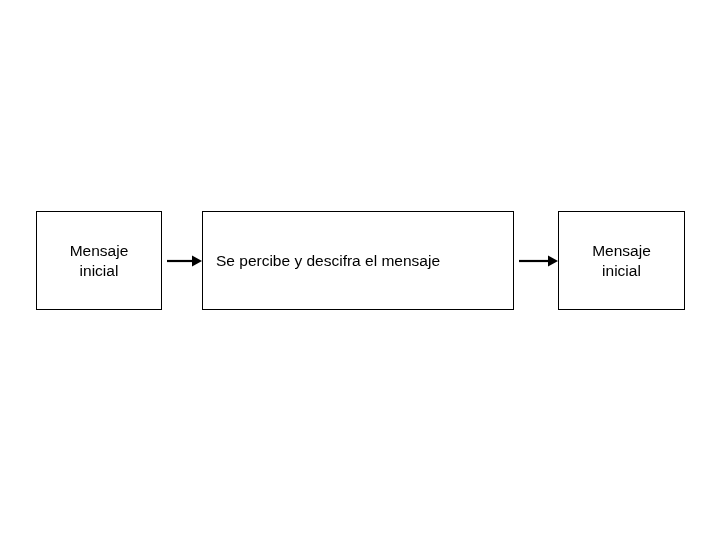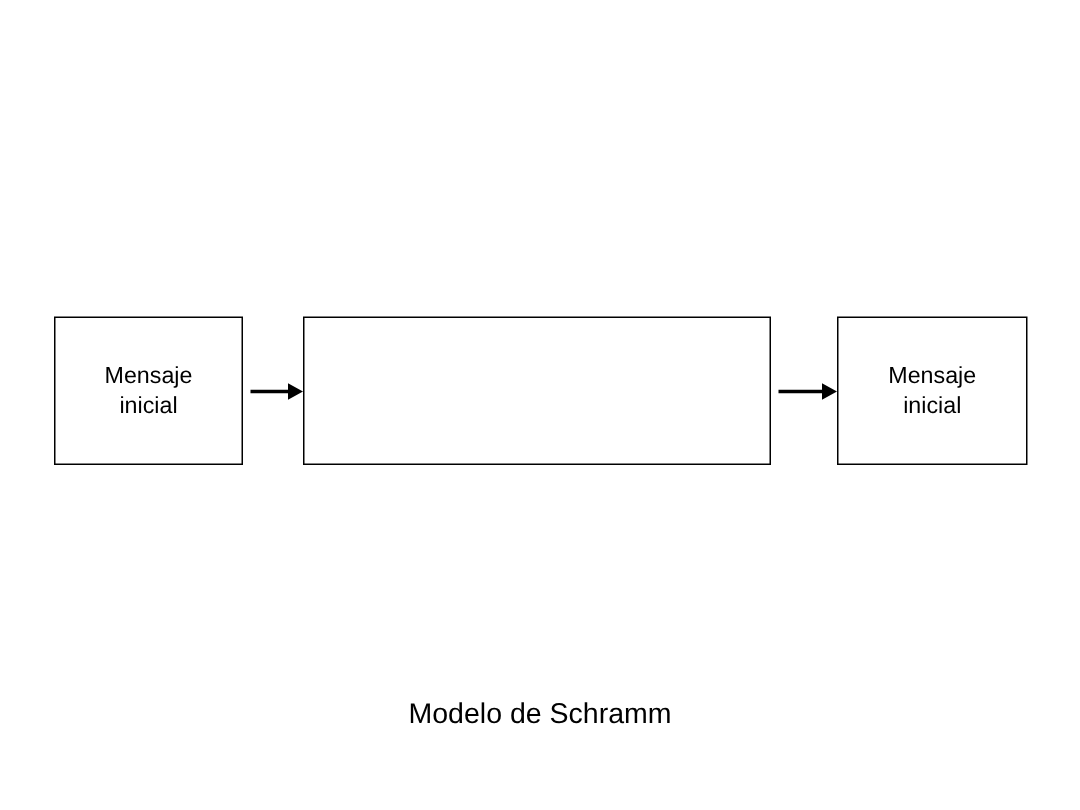--- a/index.html
+++ b/index.html
@@ -71,29 +71,29 @@
   </div>
 
   <div class="arrow" id="arrow-left-to-middle">
     <svg width="36" height="20" viewBox="0 0 36 20">
       <line x1="1" y1="10" x2="27" y2="10" stroke="#000000" stroke-width="2.2"></line>
       <polygon points="26,4.5 36,10 26,15.5" fill="#000000"></polygon>
     </svg>
   </div>
 
   <div class="box box-left" id="box-perceive-interpret">
+    <div class="line">Se percibe y descifra el mensaje</div>
   </div>
 
   <div class="arrow" id="arrow-middle-to-right">
     <svg width="40" height="20" viewBox="0 0 40 20">
       <line x1="1" y1="10" x2="31" y2="10" stroke="#000000" stroke-width="2.2"></line>
       <polygon points="30,4.5 40,10 30,15.5" fill="#000000"></polygon>
     </svg>
   </div>
 
   <div class="box box-centered" id="box-message-initial-right">
     <div class="line">Mensaje</div>
     <div class="line">inicial</div>
   </div>
 
-  <div id="diagram-caption">Modelo de Schramm</div>
 
 </div>
 
 </body></html>

